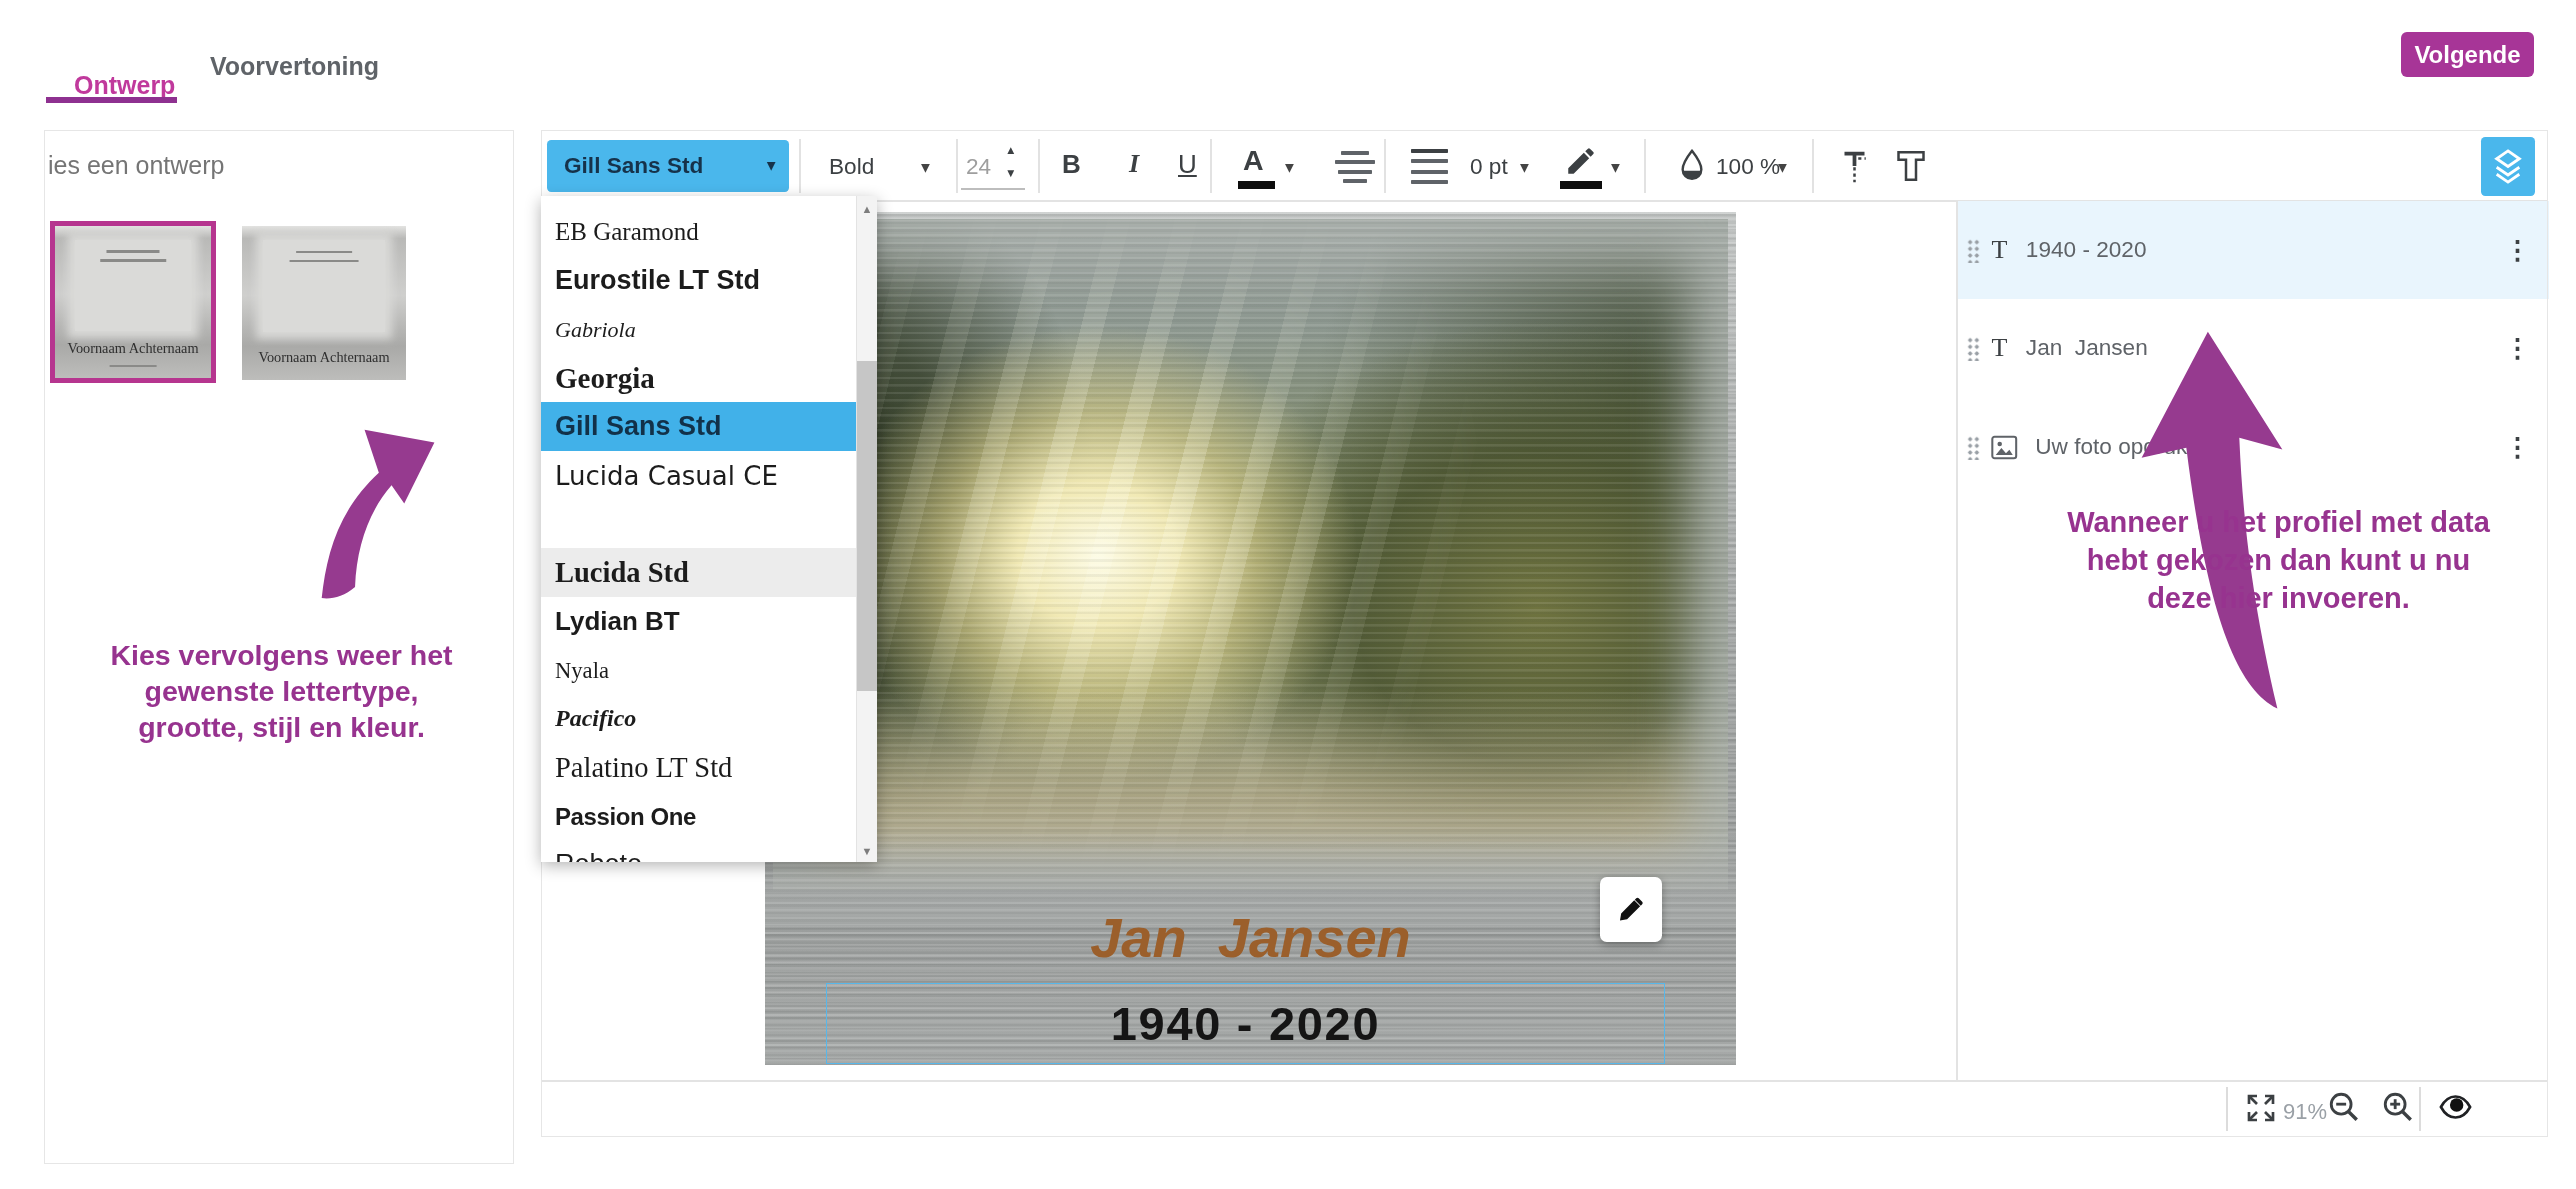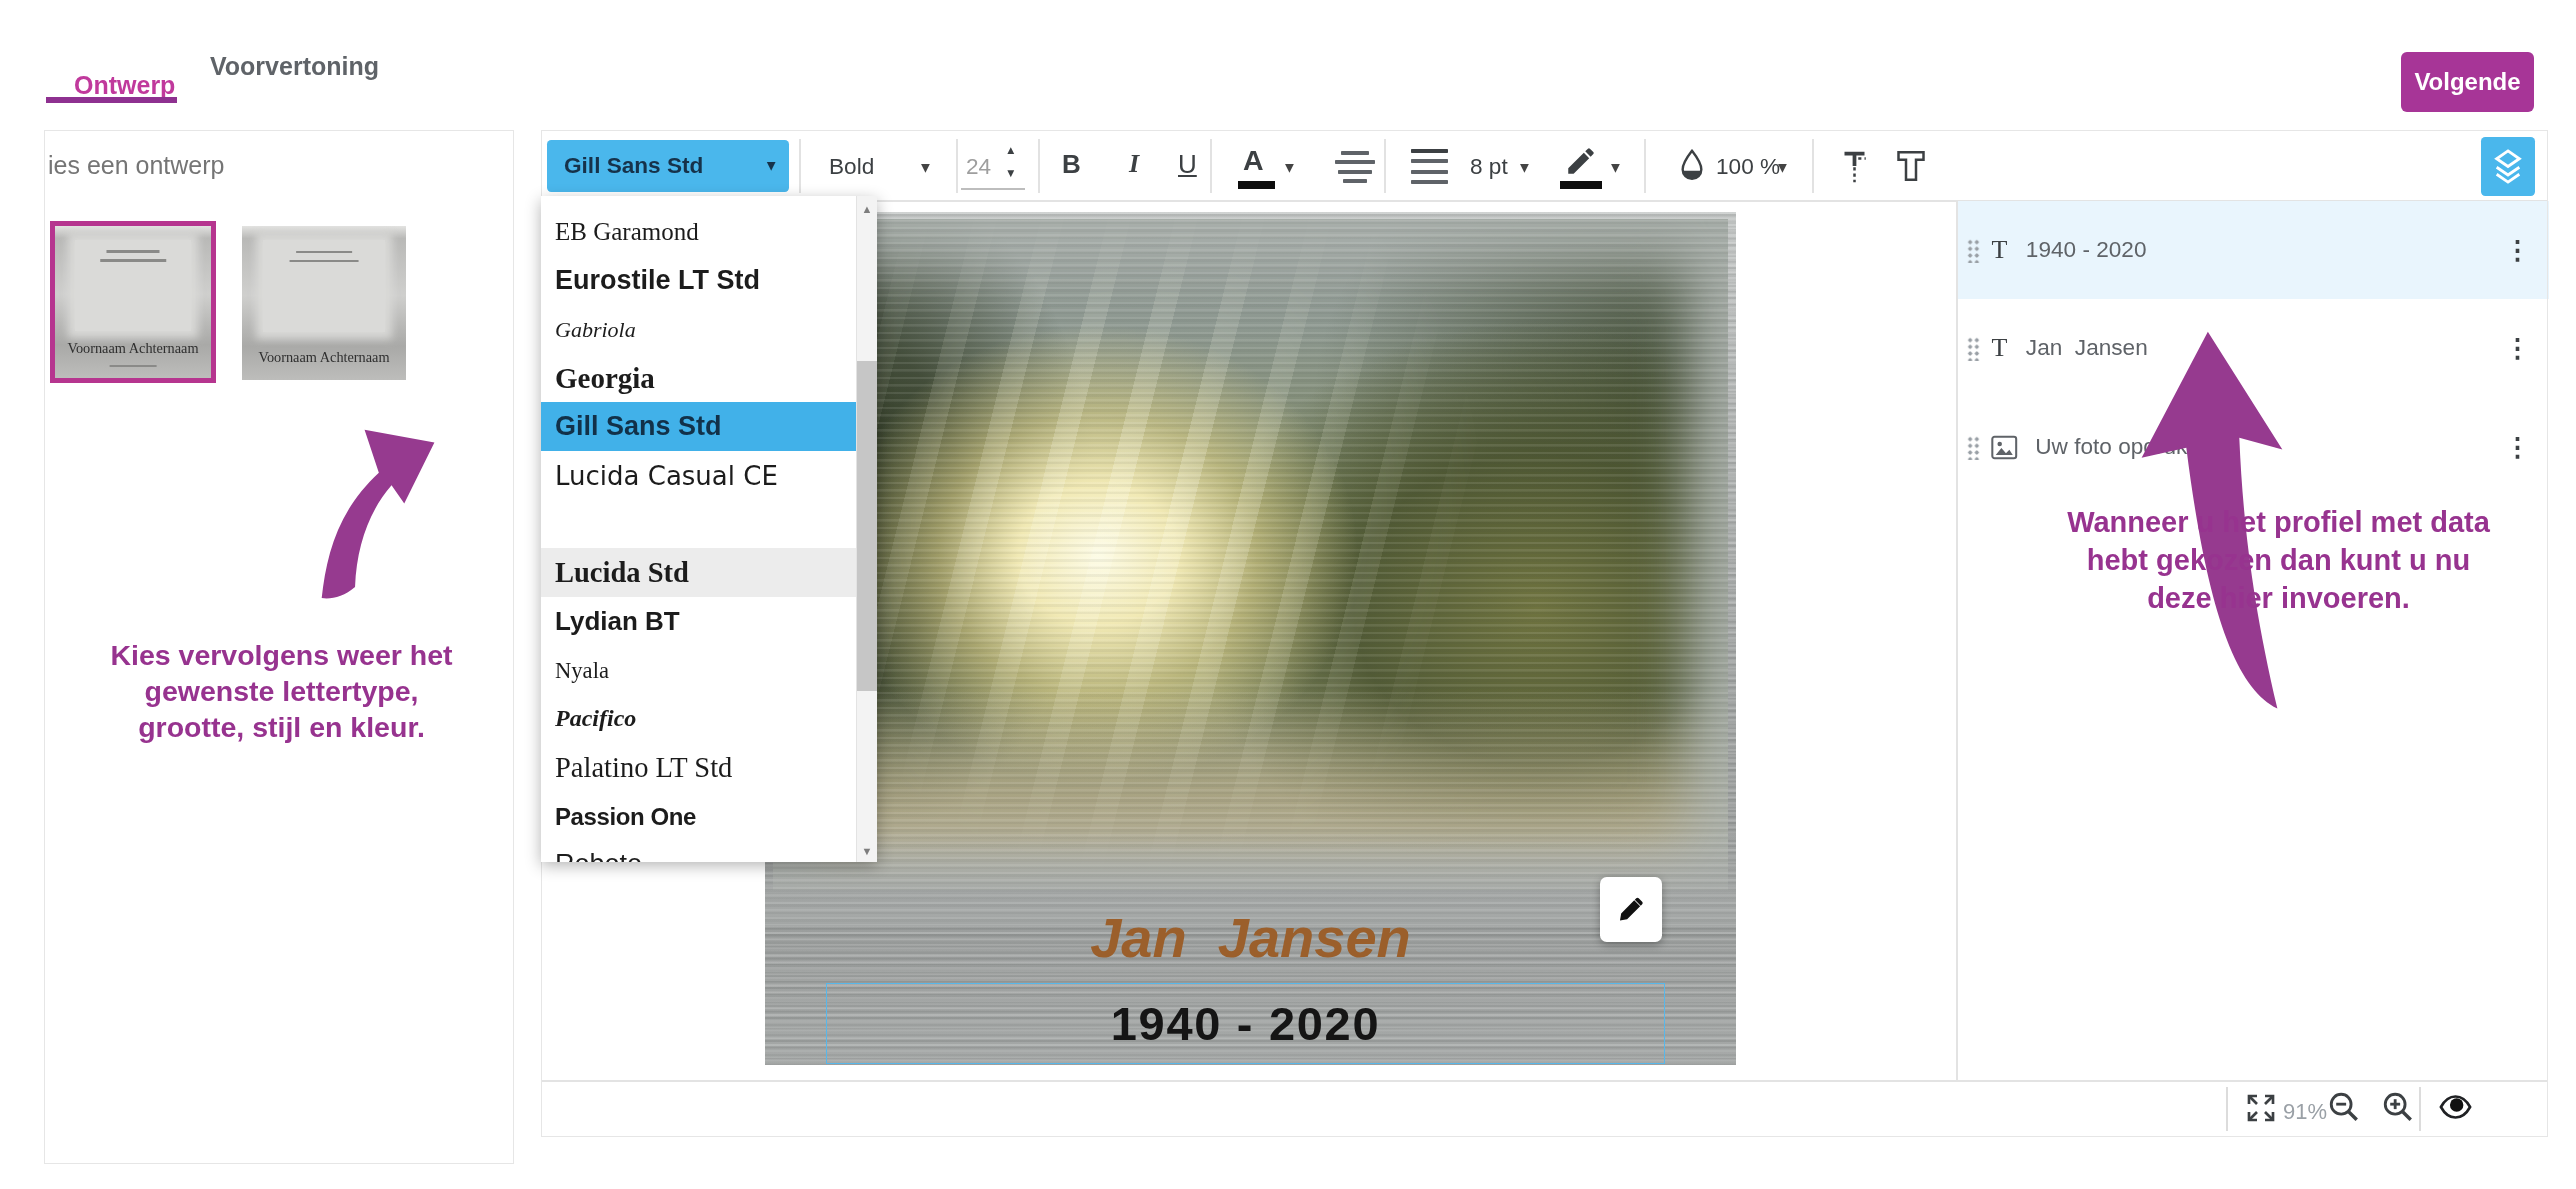--- a/index.html
+++ b/index.html
@@ -89,21 +89,21 @@
   
   .zoom-label{font-size:22px;color:#9aa0a6;}
   .mini-div{width:1.7px;background:#dcdcdc;}
 </style>
 </head>
 <body>
 
 <div class="abs tab active" style="left:74px;top:52px;">Ontwerp</div>
 <div class="abs tab" style="left:210px;top:52px;">Voorvertoning</div>
 <div class="abs tab-underline" style="left:46px;top:97px;width:131px;"></div>
-<div class="abs next-btn" style="left:2401px;top:52px;width:133px;height:60px;">Volgende</div>
+<div class="abs next-btn" style="left:2401px;top:32px;width:133px;height:45px;">Volgende</div>
 
 <div class="abs frame" style="left:44px;top:130px;width:470px;height:1034px;"></div>
 <div class="abs panel-title" style="left:48px;top:151px;">ies een ontwerp</div>
 
 <div class="abs thumb selected" style="left:50px;top:221px;width:166px;height:162px;">
   <div class="thumb-photo"></div>
   <div class="thumb-cap" style="top:16%;width:34%;"></div>
   <div class="thumb-cap" style="top:22%;width:42%;"></div>
   <div class="thumb-label" style="bottom:14%;">Voornaam Achternaam</div>
   <div class="thumb-cap" style="bottom:7%;width:30%;"></div>
@@ -161,21 +161,21 @@
     <span style="width:60%;"></span>
 </div>
 <div class="abs tb-divider" style="left:1384px;top:139px;height:54px;"></div>
 
 <div class="abs bar-icon" style="left:1411px;top:149px;width:37px;height:35px;">
   <span style="width:100%;background:#3c4043;"></span>
     <span style="width:100%;"></span>
     <span style="width:100%;"></span>
     <span style="width:100%;"></span>
 </div>
-<div class="abs tb-text" style="left:1470px;top:154px;">8 pt</div>
+<div class="abs tb-text" style="left:1470px;top:154px;">0 pt</div>
 <div class="abs caret" style="left:1520px;top:159px;">▾</div>
 
 <svg class="abs" style="left:1564px;top:144px;" width="34" height="34" viewBox="0 0 24 24">
   <path d="M3 17.2V21h3.8L17.8 10 14 6.2 3 17.2ZM20.7 7.1a1 1 0 0 0 0-1.4L18.3 3.3a1 1 0 0 0-1.4 0L15 5.2 18.8 9Z" fill="#3c4043"></path>
 </svg>
 <div class="abs colorbar" style="left:1560px;top:181px;width:42px;"></div>
 <div class="abs caret" style="left:1611px;top:159px;">▾</div>
 <div class="abs tb-divider" style="left:1644px;top:139px;height:54px;"></div>
 
 <svg class="abs" style="left:1676px;top:148px;" width="32" height="35" viewBox="0 0 24 26">

